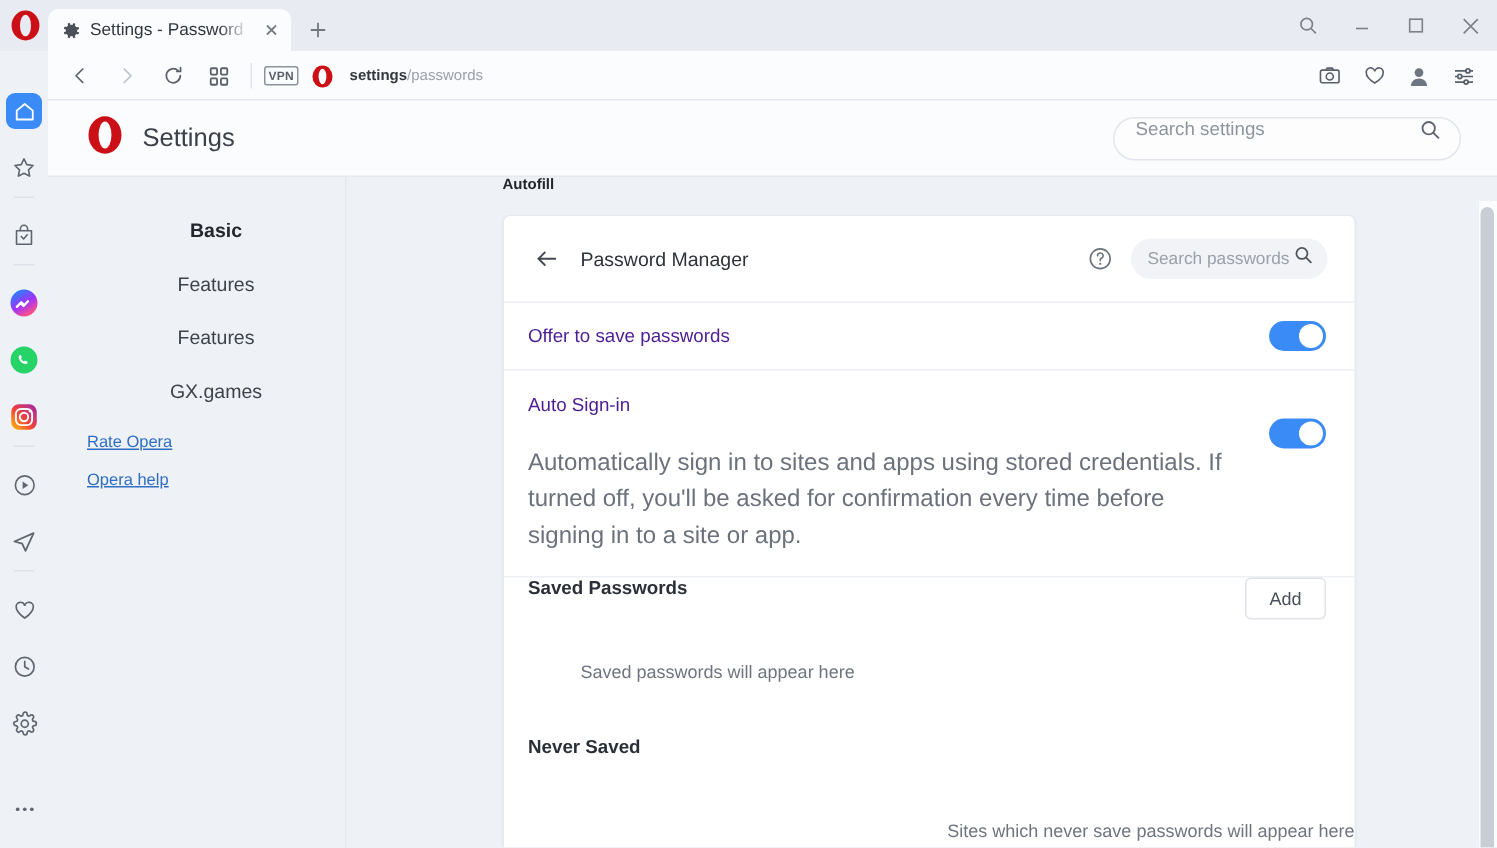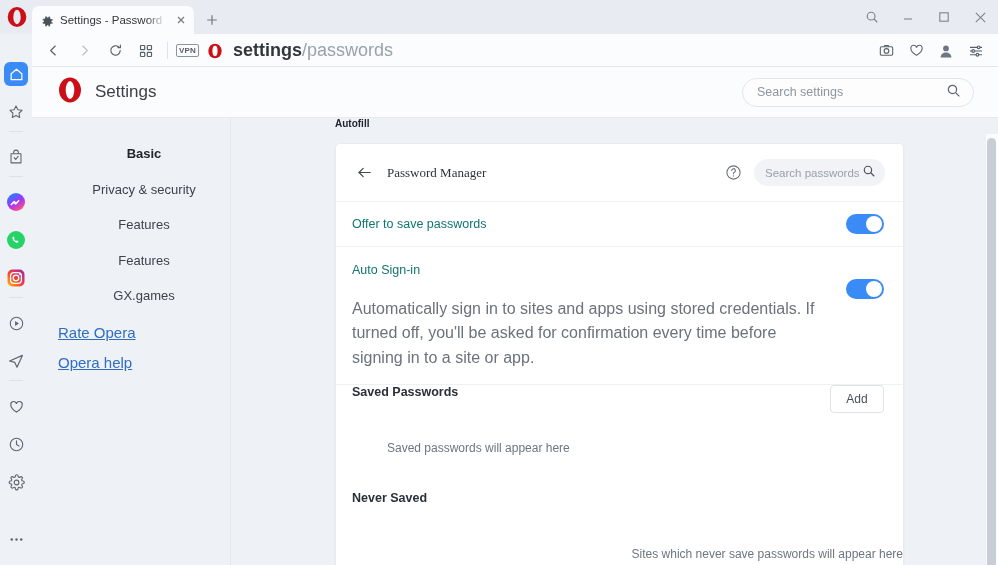--- a/index.html
+++ b/index.html
@@ -53,21 +53,21 @@
   }
   .nav-btn { width: 28px; height: 28px; display: flex; align-items: center; justify-content: center; margin-left: 3px; }
   .nav-btn:first-child { margin-left: 7px; }
   .nav-sep { width: 1px; height: 17px; background: #dfe3e9; margin: 0 8px 0 7px; }
   .vpn-badge {
     font-size: 8px; font-weight: bold; color: #5b6068;
     border: 1.3px solid #8d939c; border-radius: 2px;
     padding: 1px 2px 0 2px; letter-spacing: .2px; line-height: 1.15;
   }
   .site-icon { width: 16px; height: 16px; margin-left: 8px; }
-  .urlbox { margin-left: 10px; font-size: 18px; color: #9aa1ab; white-space: nowrap; }
+  .urlbox { margin-left: 10px; font-size: 10px; color: #9aa1ab; white-space: nowrap; }
   .urlbox b { color: #32373d; font-weight: bold; }
   .nav-right { margin-left: auto; display: flex; align-items: center; padding-right: 8px; }
   .nav-right .nav-btn { margin-left: 2px; }
 
   
   .appbar {
     position: absolute; left: 0; top: 34px; width: 32px; bottom: 0;
     background: #eef1f6; display: flex; flex-direction: column; align-items: center;
     padding-top: 28px;
   }
@@ -89,76 +89,76 @@
     position: absolute; top: 0; left: 0; right: 0; height: 51px;
     background: #fbfcfe; display: flex; align-items: center;
     border-bottom: 1px solid #e6eaf0;
   }
   .brand { display: flex; align-items: center; gap: 12px; padding-left: 25px; }
   .brand-title { font-size: 17px; color: #3b4049; }
   .settings-search {
     margin-left: auto; margin-right: 24px;
     width: 232px; height: 29px; border-radius: 15px;
     border: 1px solid #e2e6ec; background: #fdfdfe;
-    display: flex; align-items: center; padding: 0 12px 0 14px;
+    display: flex; align-items: flex-start; padding: 0 12px 0 14px;
   }
   .settings-search input {
     border: 0; outline: 0; background: transparent; flex: 1 1 auto;
     font-family: "Liberation Sans", sans-serif; font-size: 12.5px; color: #3b4049;
   }
   .settings-search input::placeholder { color: #8e959f; }
 
   
   .settings-body { position: absolute; top: 51px; left: 0; right: 0; bottom: 0; display: flex; }
   .settings-nav {
     width: 199px; flex: 0 0 199px; border-right: 1px solid #e3e7ee;
     padding: 28px 0 0 26px; background: #eef1f6;
   }
   .nav-link { font-size: 13px; color: #3d434b; margin-bottom: 20.5px; display: block; white-space: nowrap; text-align: center; }
   .nav-link.active { font-weight: bold; color: #23272d; }
   .nav-links-ext { margin-top: 21px; }
   .ext-link {
-    font-size: 15px; color: #2f6ec2; text-decoration: underline;
+    font-size: 11px; color: #2f6ec2; text-decoration: underline;
     display: block; margin-bottom: 13px;
   }
 
   
   .content { flex: 1 1 auto; position: relative; overflow: hidden; padding-left: 104px; }
   .section-title { font-size: 10px; font-weight: bold; color: #23272d; margin-top: 0; }
 
   .card {
     margin-top: 14px; width: 569px; background: #ffffff;
     border-radius: 5px 5px 0 0; border: 1px solid #e7ebf1; border-bottom: none;
     box-shadow: 0 1px 2px rgba(40,50,70,.05);
   }
   .card-head {
     height: 58px; display: flex; align-items: center; padding: 0 18px 0 17px;
     border-bottom: 1px solid #edf0f4;
   }
   .back-btn { width: 22px; height: 22px; display: flex; align-items: center; justify-content: center; }
-  .card-title { font-size: 13px; color: #2e333a; margin-left: 12px; font-family: Liberation Serif, serif; }
+  .card-title { font-size: 13px; color: #2e333a; margin-left: 12px; }
   .card-head-right { margin-left: auto; display: flex; align-items: center; gap: 11px; }
   .help-btn { width: 19px; height: 19px; display: flex; align-items: center; justify-content: center; }
   .pw-search {
     width: 131px; height: 27px; border-radius: 14px; background: #f1f3f7;
     display: flex; align-items: center; padding: 0 9px 0 11px;
   }
   .pw-search input {
     border: 0; outline: 0; background: transparent; flex: 1 1 auto; min-width: 0;
     font-family: "Liberation Sans", sans-serif; font-size: 11.5px; color: #3b4049;
   }
   .pw-search input::placeholder { color: #9aa1aa; }
 
   .row {
     display: flex; align-items: center; padding: 0 19px 0 16px;
     border-bottom: 1px solid #edf0f4; min-height: 45px;
   }
   .row.tall { align-items: flex-start; padding-top: 16px; padding-bottom: 14px; }
   .row-text { flex: 1 1 auto; padding-right: 28px; }
-  .row-label { font-size: 12.5px; color: #0f766e; }
+  .row-label { font-size: 12.5px; color: #4c1d95; }
   .row-desc { font-size: 16px; color: #6b727c; line-height: 1.52; margin-top: 20px; max-width: 464px; }
 
   .toggle {
     width: 38px; height: 20px; border-radius: 10px; background: #3b8bf7;
     position: relative; flex: 0 0 38px;
   }
   .row.tall .toggle { margin-top: 16px; }
   .toggle .knob {
     position: absolute; top: 2px; right: 2px; width: 16px; height: 16px;
     border-radius: 50%; background: #fff;
@@ -442,21 +442,20 @@
               <path d="M10.2 10.2L14.2 14.2"></path>
           </svg>
         </span>
       </div>
     </div>
 
     <div class="settings-body">
 
       <nav class="settings-nav">
         <a class="nav-link active">Basic</a>
-        <a class="nav-link">Privacy &amp; security</a>
         <a class="nav-link">Features</a>
         <a class="nav-link">Features</a>
         <a class="nav-link">GX.games</a>
         <div class="nav-links-ext">
           <a class="ext-link">Rate Opera</a>
           <a class="ext-link">Opera help</a>
         </div>
       </nav>
 
       <div class="content">

